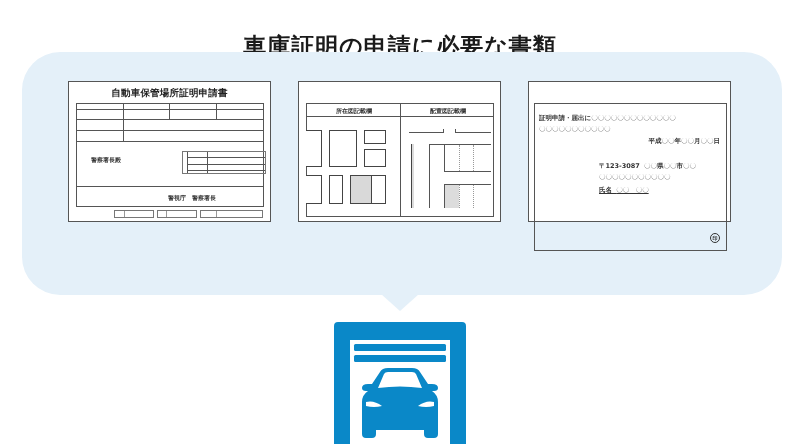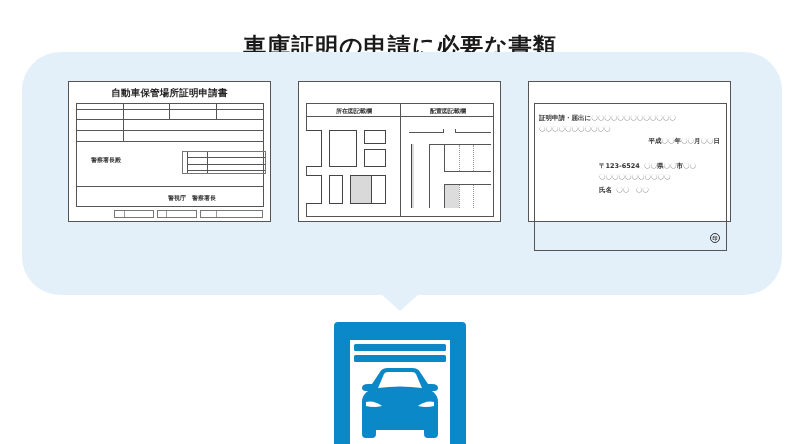--- a/index.html
+++ b/index.html
@@ -168,24 +168,24 @@
   <div class="doc">
     <div class="d3-frame">
       <div class="d3-line" style="left:4px;top:10px;">
         <b>証明申請・届出に</b><span>〇〇〇〇〇〇〇〇〇〇〇〇〇</span>
       </div>
       <div class="d3-line" style="left:4px;top:21px;">〇〇〇〇〇〇〇〇〇〇〇</div>
       <div class="d3-line" style="right:6px;top:33px;">
         <b>平成</b><span>〇〇</span><b>年</b><span>〇〇</span><b>月</b><span>〇〇</span><b>日</b>
       </div>
       <div class="d3-line" style="left:64px;top:58px;">
-        <b>〒123-6524</b>&nbsp;&nbsp;<span>〇〇</span><b>県</b><span>〇〇</span><b>市</b><span>〇〇</span>
+        <b>〒123-3087</b>&nbsp;&nbsp;<span>〇〇</span><b>県</b><span>〇〇</span><b>市</b><span>〇〇</span>
       </div>
       <div class="d3-line" style="left:64px;top:69px;">〇〇〇〇〇〇〇〇〇〇〇</div>
-      <div class="d3-line" style="left:64px;top:82px;">
+      <div class="d3-line" style="left:64px;top:82px;text-decoration:underline;">
         <b>氏名</b>&nbsp;&nbsp;<span>〇〇　〇〇</span>
       </div>
       <div class="seal">印</div>
     </div>
   </div>
 </div>
 
 <svg class="garage" viewBox="0 0 132 122" xmlns="http://www.w3.org/2000/svg">
   <path d="M4 0 H128 Q132 0 132 4 V122 H116 V18 H16 V122 H0 V4 Q0 0 4 0 Z" fill="#0a88c8"></path>
   <rect x="20" y="22" width="92" height="7" rx="1.5" fill="#0a88c8"></rect>

